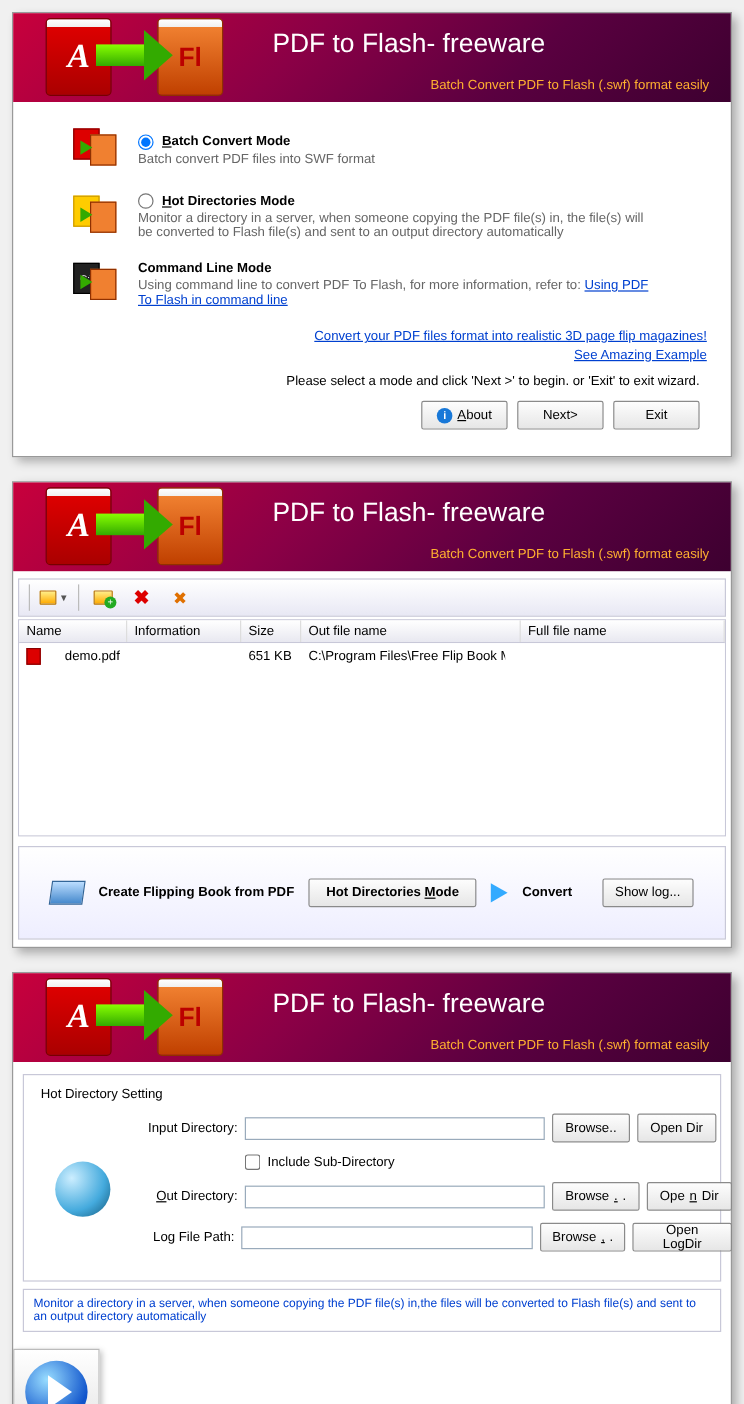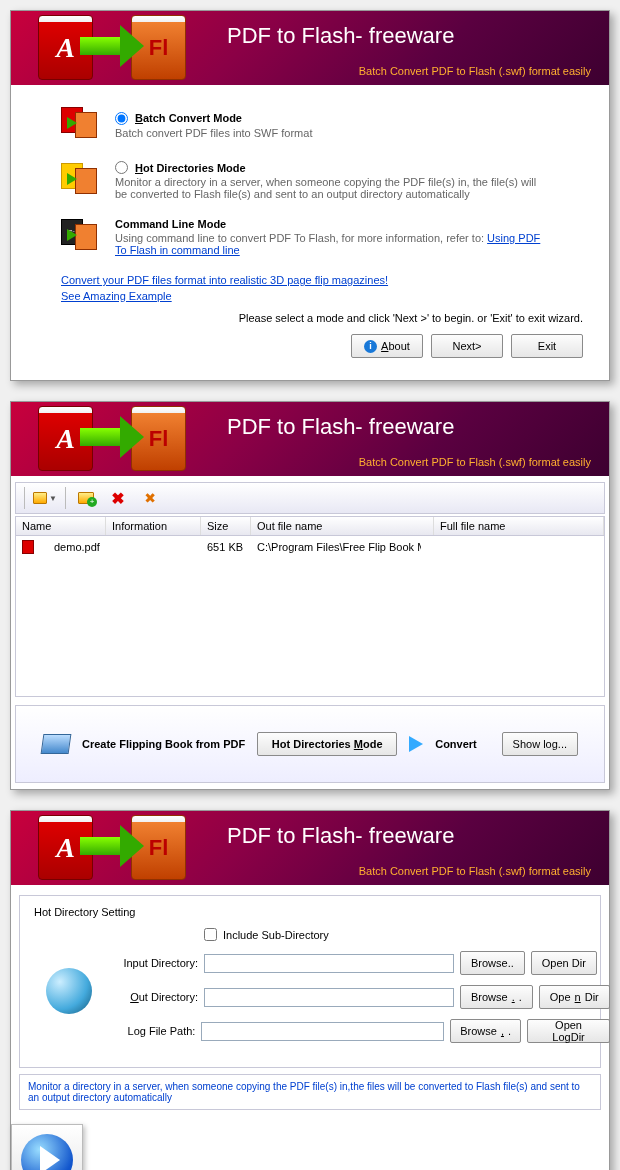--- a/index.html
+++ b/index.html
@@ -20,21 +20,21 @@
   .mode-icon .mi2{position:absolute;left:14px;top:5px;width:22px;height:26px;background:#f08030;border:1px solid #903000;}
   .mode-icon .mi-arr{position:absolute;left:6px;top:10px;width:0;height:0;border-top:6px solid transparent;border-bottom:6px solid transparent;border-left:10px solid #3a0;z-index:1;}
   .mode-icon.yellow .mi1{background:#fc0;border-color:#c90;}
   .mode-icon.cmd .mi1{background:#222;border-color:#000;color:#fff;font-size:8px;display:flex;align-items:center;justify-content:center;}
   .mode-content { flex:1; }
   .mode-title { font-weight:bold; font-size:11px; display:flex; align-items:center; gap:4px;}
   .mode-title input[type=radio]{margin-right:3px;}
   .mode-desc { color:#666; margin-top:2px; max-width:430px;}
   .mode-desc a{color:#0040d0;text-decoration:underline;}
   .links { margin:6px 0 0 30px;}
-  .links a{display:block;color:#0040d0;margin-bottom:4px;}
+  .links a{display:block;color:#0040d0;margin-bottom:4px;text-align:right;}
   .hint { text-align:right; margin:10px 6px 6px 0; font-size:11px;}
   .btnrow { display:flex; justify-content:flex-end; gap:8px; padding:4px 6px 12px;}
   .btn { min-width:72px; height:24px; background:linear-gradient(180deg,#fdfdfd 0%,#e6e6e6 100%); border:1px solid #8a8a8a; border-radius:2px; font-size:11px; cursor:pointer; display:flex; align-items:center; justify-content:center; gap:4px; padding:0 10px;}
   .info-icon{width:13px;height:13px;border-radius:50%;background:#1878d8;color:#fff;font-size:9px;font-weight:bold;display:flex;align-items:center;justify-content:center;}
   
   .toolbar { height:32px; border:1px solid #c8c8d8; background:linear-gradient(180deg,#fff 0%,#e8e8f4 100%); margin:6px 4px 2px; display:flex; align-items:center; gap:8px; padding:0 8px;}
   .tb-btn{width:24px;height:24px;display:flex;align-items:center;justify-content:center;cursor:pointer;position:relative;}
   .tb-sep{width:1px;height:22px;background:#bbb;}
   .folder-icn{width:16px;height:12px;background:linear-gradient(180deg,#fe8 0%,#fa0 100%);border:1px solid #b70;border-radius:1px;position:relative;}
   .plus-badge{position:absolute;right:-4px;bottom:-4px;width:10px;height:10px;background:#2a2;border-radius:50%;color:#fff;font-size:8px;line-height:10px;text-align:center;}
@@ -220,31 +220,31 @@
     <div class="subtitle">Batch Convert PDF to Flash (.swf) format easily</div>
   </div>
   <div class="fieldset">
     <div class="fs-title">Hot Directory Setting</div>
     <div class="form-rows">
       <div style="display:flex;align-items:center;">
           <div class="globe"></div>
         </div>
       <div style="flex:1;">
         <div class="frow">
-          <div class="flabel"></div>
-          <input type="checkbox" style="">
-          <span>Include Sub-Directory</span>
-        </div>
-        <div class="frow">
           <div class="flabel">Input Directory:</div>
           <input class="finput" style="">
           <button class="btn" style="min-width:56px">Browse..</button>
           <button class="btn" style="min-width:56px">Open Dir</button>
         </div>
         <div class="frow">
+          <div class="flabel"></div>
+          <input type="checkbox" style="">
+          <span>Include Sub-Directory</span>
+        </div>
+        <div class="frow">
           <div class="flabel"><u class="acc">O</u>ut Directory:</div>
           <input class="finput" style="">
           <button class="btn" style="min-width:56px">Browse<u class="acc">.</u>.</button>
           <button class="btn" style="min-width:56px">Ope<u class="acc">n</u> Dir</button>
         </div>
         <div class="frow">
           <div class="flabel">Log File Path:</div>
           <input class="finput" style="">
           <button class="btn" style="min-width:56px">Browse<u class="acc">,</u>.</button>
           <button class="btn" style="min-width:64px">Open LogDir</button>

